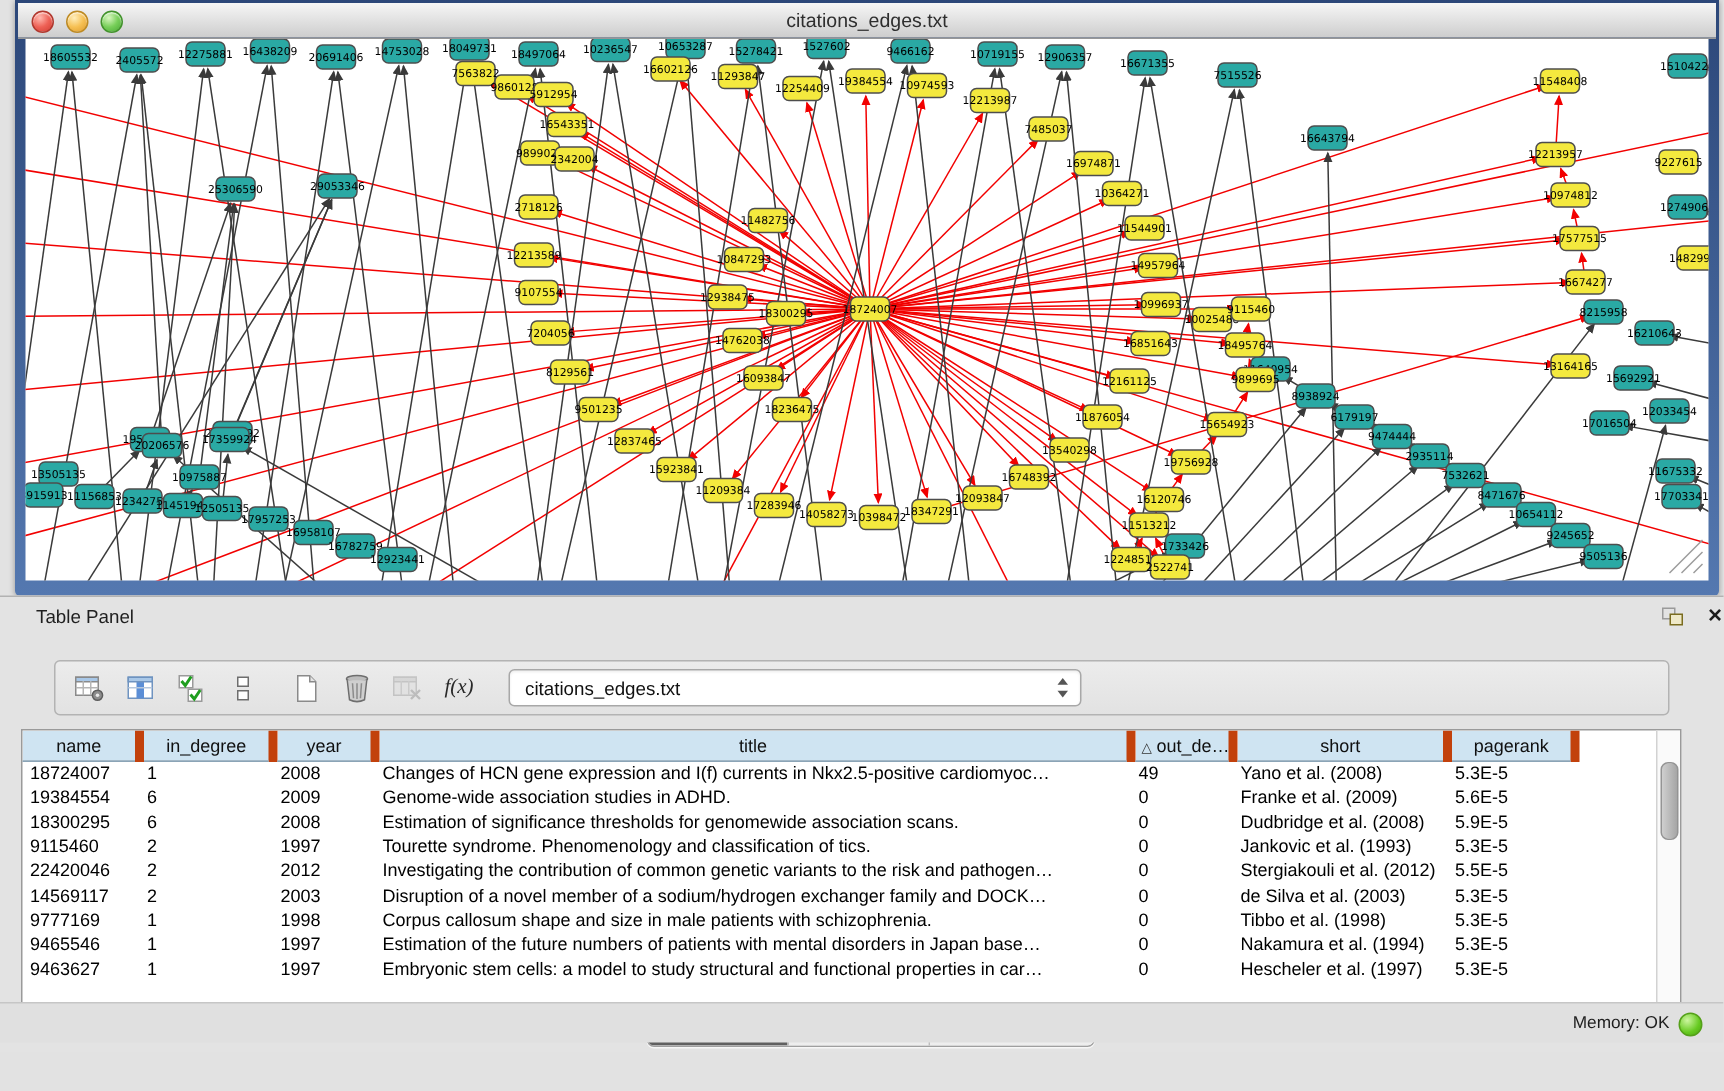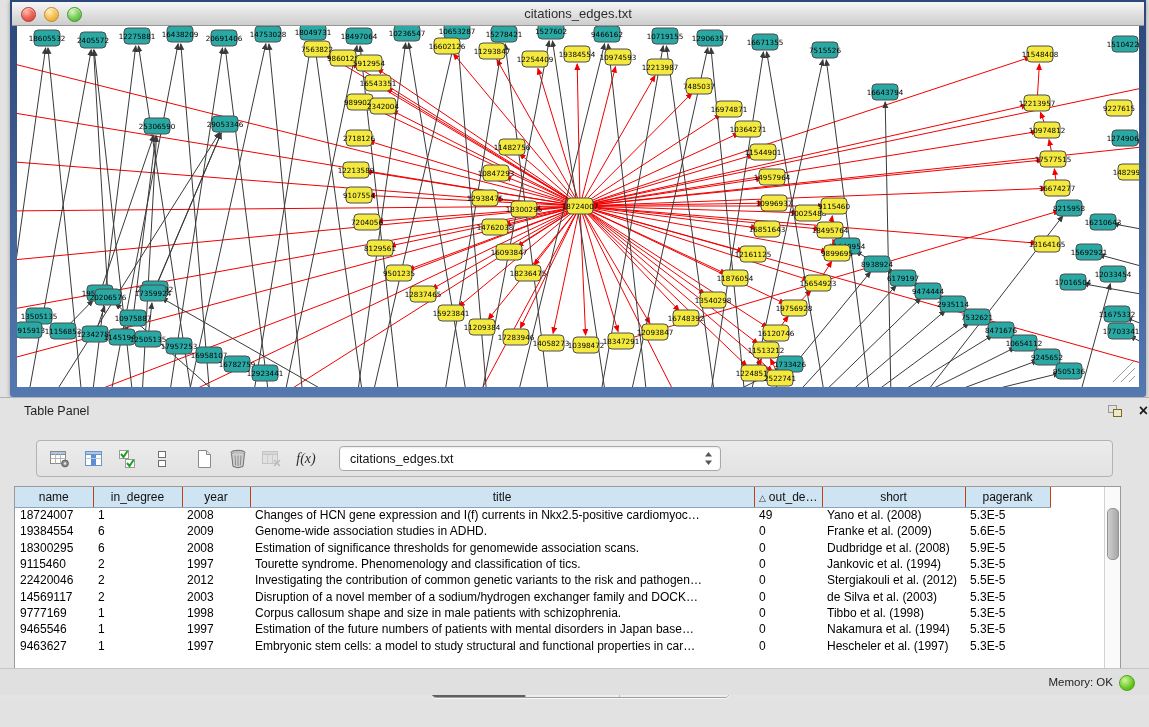--- a/index.html
+++ b/index.html
@@ -58,21 +58,21 @@
   }
   .combo .val{padding-left:10px;font-size:12.5px;color:#111;}
   .combo .arrows{position:absolute;right:7px;top:4px;}
   
   .tablewrap{
     position:absolute;left:14px;top:88px;width:1107px;height:187px;
     background:#fff;border:1px solid #9a9a9a;box-sizing:border-box;overflow:hidden;
   }
   table.data{border-collapse:collapse;table-layout:fixed;width:1035px;}
   table.data th{
-    height:20px;background:#cfe4f2;border-right:1px solid #c2410c;border-bottom:1px solid #8ba4b6;
+    height:20px;background:#cfe4f2;border-right:6px solid #c2410c;border-bottom:1px solid #8ba4b6;
     font-weight:normal;font-size:12px;color:#101010;text-align:center;
     overflow:hidden;white-space:nowrap;padding:0 4px;box-sizing:border-box;cursor:pointer;
   }
   table.data th.sorted{text-align:right;}
   table.data th .sort-tri{font-size:9px;color:#333;margin-right:3px;}
   table.data td{
     height:16.3px;font-size:12px;color:#000;padding:0 0 0 5px;
     white-space:nowrap;overflow:hidden;box-sizing:border-box;
   }
   .vscroll{position:absolute;right:0;top:0;width:15px;height:185px;background:#fafafa;border-left:1px solid #d2d2d2;}
@@ -893,21 +893,21 @@
             <td>0</td>
             <td>Dudbridge et al. (2008)</td>
             <td>5.9E-5</td>
           </tr>
           <tr>
             <td>9115460</td>
             <td>2</td>
             <td>1997</td>
             <td>Tourette syndrome. Phenomenology and classification of tics.</td>
             <td>0</td>
-            <td>Jankovic et al. (1994)</td>
+            <td>Jankovic et al. (1993)</td>
             <td>5.3E-5</td>
           </tr>
           <tr>
             <td>22420046</td>
             <td>2</td>
             <td>2012</td>
             <td>Investigating the contribution of common genetic variants to the risk and pathogen…</td>
             <td>0</td>
             <td>Stergiakouli et al. (2012)</td>
             <td>5.5E-5</td>

